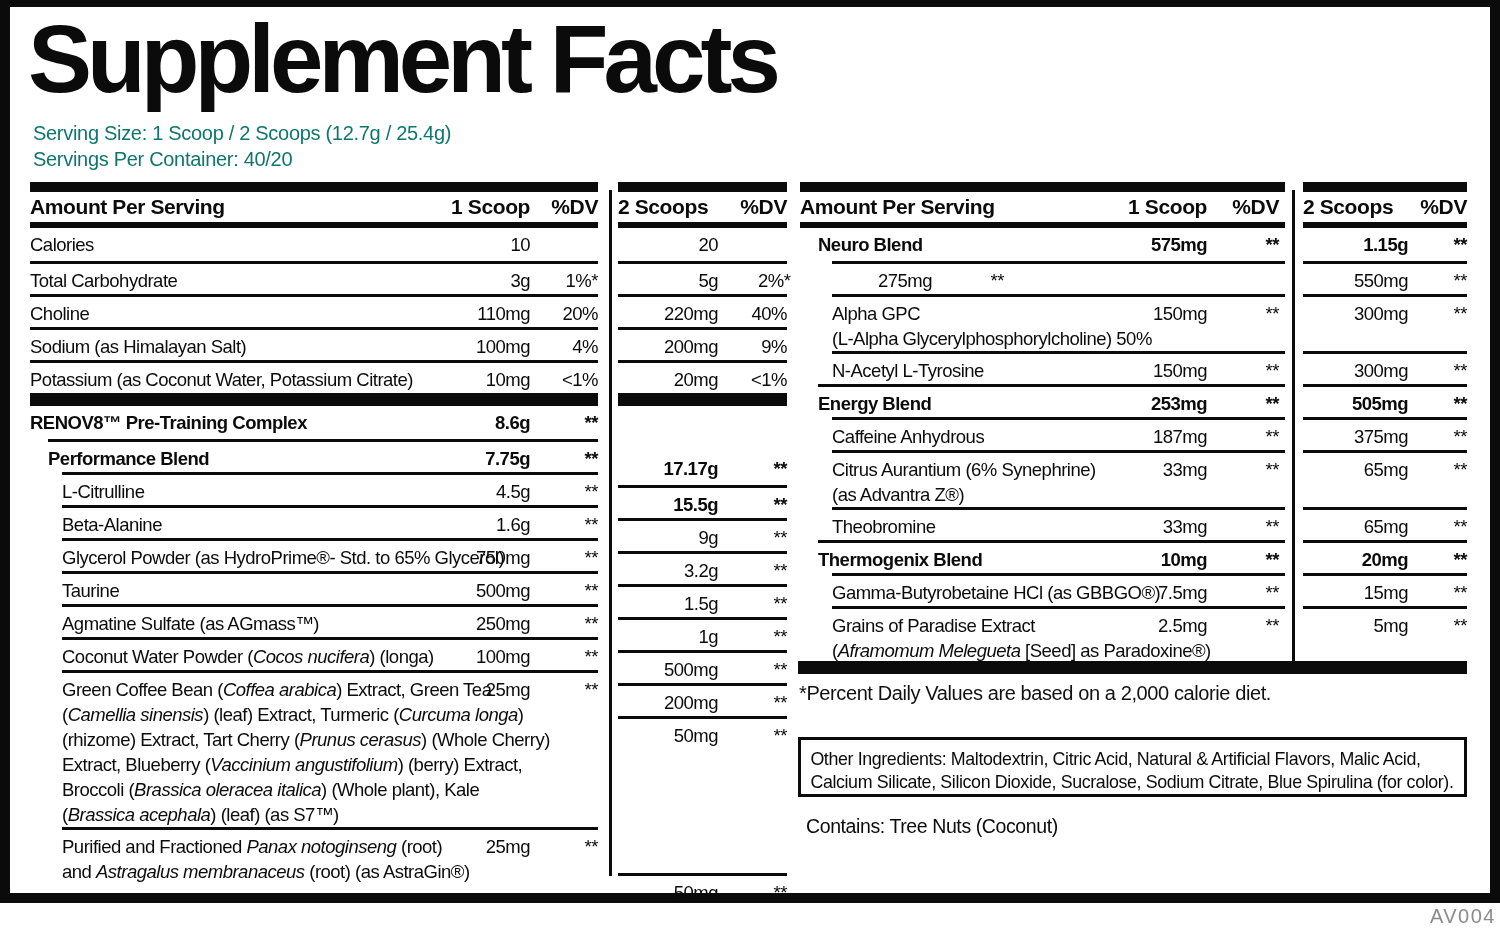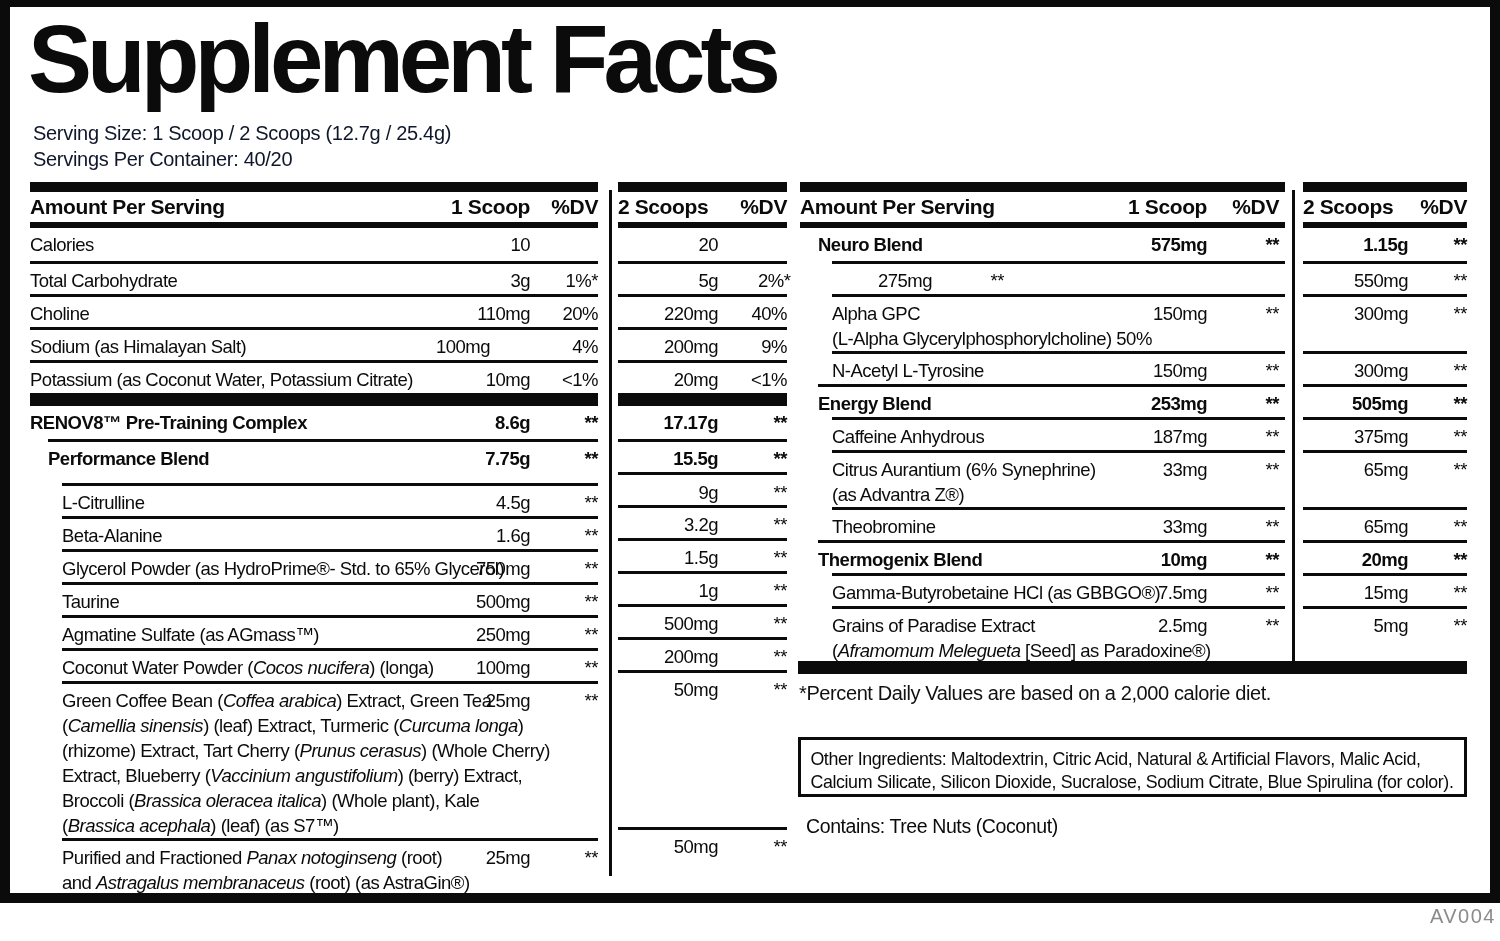--- a/index.html
+++ b/index.html
@@ -3,21 +3,21 @@
 <meta charset="utf-8">
 <style>
   html,body{margin:0;padding:0;background:#fff;}
   #canvas{position:relative;width:1500px;height:941px;background:#fff;overflow:hidden;
           font-family:"Liberation Sans","DejaVu Sans",sans-serif;color:#0b0b0b;text-decoration:underline;}
   
   .frame{position:absolute;background:#0b0b0b;}
   
   .title{position:absolute;left:28px;top:8px;font-size:97px;font-weight:bold;
          letter-spacing:-5px;line-height:1.05;transform:scaleX(.99);transform-origin:0 0;}
-  .servline{position:absolute;left:33px;font-size:20px;letter-spacing:-0.3px;color:#0f172a;}
+  .servline{position:absolute;left:33px;font-size:20px;letter-spacing:-0.3px;color:#0f766e;}
   
   .tbl{position:absolute;box-sizing:border-box;}
   .topbar{height:10px;background:#0b0b0b;}
   .thead{display:flex;align-items:flex-end;font-weight:bold;font-size:21px;
          letter-spacing:-0.4px;border-bottom:6px solid #0b0b0b;padding:3px 0 3px;box-sizing:border-box;}
   .thead .name{flex:1;}
   .thead .amt,.thead .dv{text-align:right;}
   .row{display:flex;align-items:flex-start;border-top:3px solid #0b0b0b;
        padding-top:4px;box-sizing:border-box;font-size:18.5px;letter-spacing:-0.5px;line-height:25px;}
   .row.first{border-top:none;}
@@ -74,42 +74,42 @@
         <div class="row ind0" style="min-height: 33px;">
           <span class="name"><span>Total Carbohydrate</span></span>
           <span class="amt">3g</span>
           <span class="dv">1%*</span>
         </div>
         <div class="row ind0" style="min-height: 33px;">
           <span class="name"><span>Choline</span></span>
           <span class="amt">110mg</span>
           <span class="dv">20%</span>
         </div>
-        <div class="row ind0" style="min-height: 33px; gap: 40px;">
+        <div class="row ind0" style="min-height: 33px;">
           <span class="name"><span>Sodium (as Himalayan Salt)</span></span>
           <span class="amt">100mg</span>
           <span class="dv">4%</span>
         </div>
         <div class="row ind0" style="min-height: 33px;">
           <span class="name"><span>Potassium (as Coconut Water, Potassium Citrate)</span></span>
           <span class="amt">10mg</span>
           <span class="dv">&lt;1%</span>
         </div>
         <div class="secbar"></div>
         <div class="row ind0 bold first" style="min-height: 33px;">
           <span class="name"><span>RENOV8™ Pre-Training Complex</span></span>
           <span class="amt">8.6g</span>
           <span class="dv">**</span>
         </div>
         <div class="row ind1 bold" style="min-height: 33px;">
           <span class="name"><span>Performance Blend</span></span>
           <span class="amt">7.75g</span>
           <span class="dv">**</span>
         </div>
-        <div class="row ind2" style="min-height: 33px; margin-top: 11px;">
+        <div class="row ind2" style="min-height: 33px;">
           <span class="name"><span>L-Citrulline</span></span>
           <span class="amt">4.5g</span>
           <span class="dv">**</span>
         </div>
         <div class="row ind2" style="min-height: 33px;">
           <span class="name"><span>Beta-Alanine</span></span>
           <span class="amt">1.6g</span>
           <span class="dv">**</span>
         </div>
         <div class="row ind2" style="min-height: 33px;">
@@ -172,29 +172,29 @@
         </div>
         <div class="row" style="min-height: 33px;">
           <span class="amt">200mg</span>
           <span class="dv">9%</span>
         </div>
         <div class="row" style="min-height: 33px;">
           <span class="amt">20mg</span>
           <span class="dv">&lt;1%</span>
         </div>
         <div class="secbar"></div>
-        <div class="row bold first" style="min-height: 33px;">
+        <div class="row bold first" style="min-height: 33px; margin-top: 46px;">
           <span class="amt">17.17g</span>
           <span class="dv">**</span>
         </div>
         <div class="row bold" style="min-height: 33px;">
           <span class="amt">15.5g</span>
           <span class="dv">**</span>
         </div>
-        <div class="row" style="min-height: 33px; align-items: center;">
+        <div class="row" style="min-height: 33px;">
           <span class="amt">9g</span>
           <span class="dv">**</span>
         </div>
         <div class="row" style="min-height: 33px;">
           <span class="amt">3.2g</span>
           <span class="dv">**</span>
         </div>
         <div class="row" style="min-height: 33px;">
           <span class="amt">1.5g</span>
           <span class="dv">**</span>

